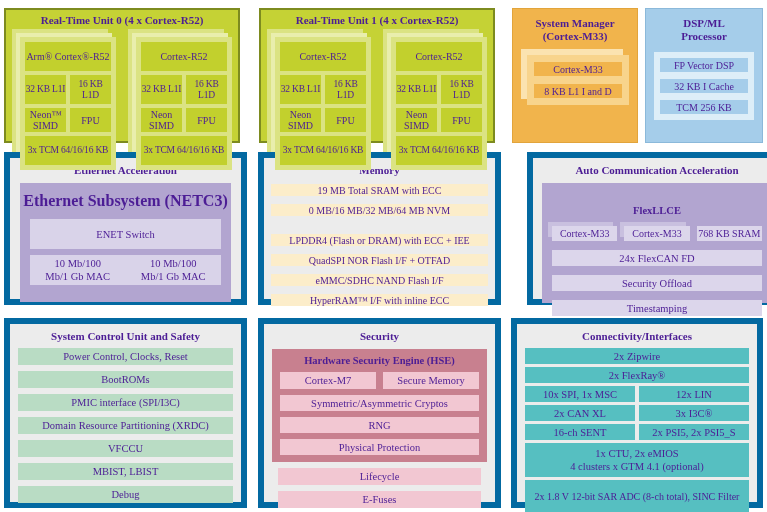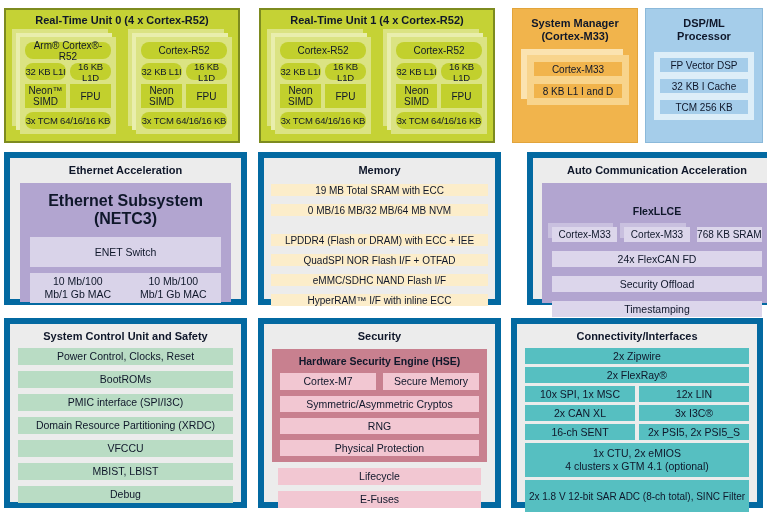--- a/index.html
+++ b/index.html
@@ -1,37 +1,37 @@
 <!DOCTYPE html>
 <html><head>
 <meta charset="utf-8">
 <style>
   * { margin:0; padding:0; box-sizing:border-box; }
   body { background:#fff; }
   .canvas { position:relative; width:767px; height:512px; background:#fff;
-            font-family:Liberation Sans, sans-serif; color:#0f172a; overflow:hidden; }
+            font-family:Liberation Serif, serif; color:#4c1d95; overflow:hidden; }
   .abs { position:absolute; }
 
   
   .cblk { display:flex; align-items:center; justify-content:center; text-align:center;
           font-size:10px; line-height:11px; }
 
   
   .green-unit { background:#c5d235; border:2px solid #7d8b1f; }
   .g-title { font-weight:700; font-size:11px; text-align:center; margin-top:4px; }
   .clusters { display:flex; justify-content:space-between; padding:11px 6px 0 14px; }
   .stack3 { position:relative; width:96px; }
   .stack3::before { content:""; position:absolute; top:-8px; left:-8px; right:8px; bottom:8px; background:#dbe383; }
   .stack3::after  { content:""; position:absolute; top:-4px; left:-4px; right:4px; bottom:4px; background:#e9eead; }
   .g-panel { position:relative; z-index:1; background:#dbe383; padding:5px;
              display:flex; flex-direction:column; gap:4px; }
   .g-blk { background:#c2d02d; }
   .g-row { display:flex; gap:4px; }
   .g-row > .g-blk { flex:1; }
-  .h17 { height:17px;border-radius:8px; } .h24 { height:24px; }
+  .h17 { height:29px; } .h24 { height:24px; }
   .fs95 { font-size:9.5px; letter-spacing:-0.2px; }
 
   .orange-unit { background:#f1b44c; border:1px solid #e2a43b; }
   .o-title { font-weight:700; font-size:11px; line-height:13px; text-align:center; margin-top:8px; }
   .stack-o { position:relative; margin:12px 8px 0 14px; }
   .stack-o::before { content:""; position:absolute; top:-6px; left:-6px; right:6px; bottom:6px; background:#fbe3b0; }
   .o-panel { position:relative; z-index:1; background:#f8d48c; padding:7px;
              display:flex; flex-direction:column; gap:8px; }
   .o-blk { background:#f1b44c; height:14px; }
 

